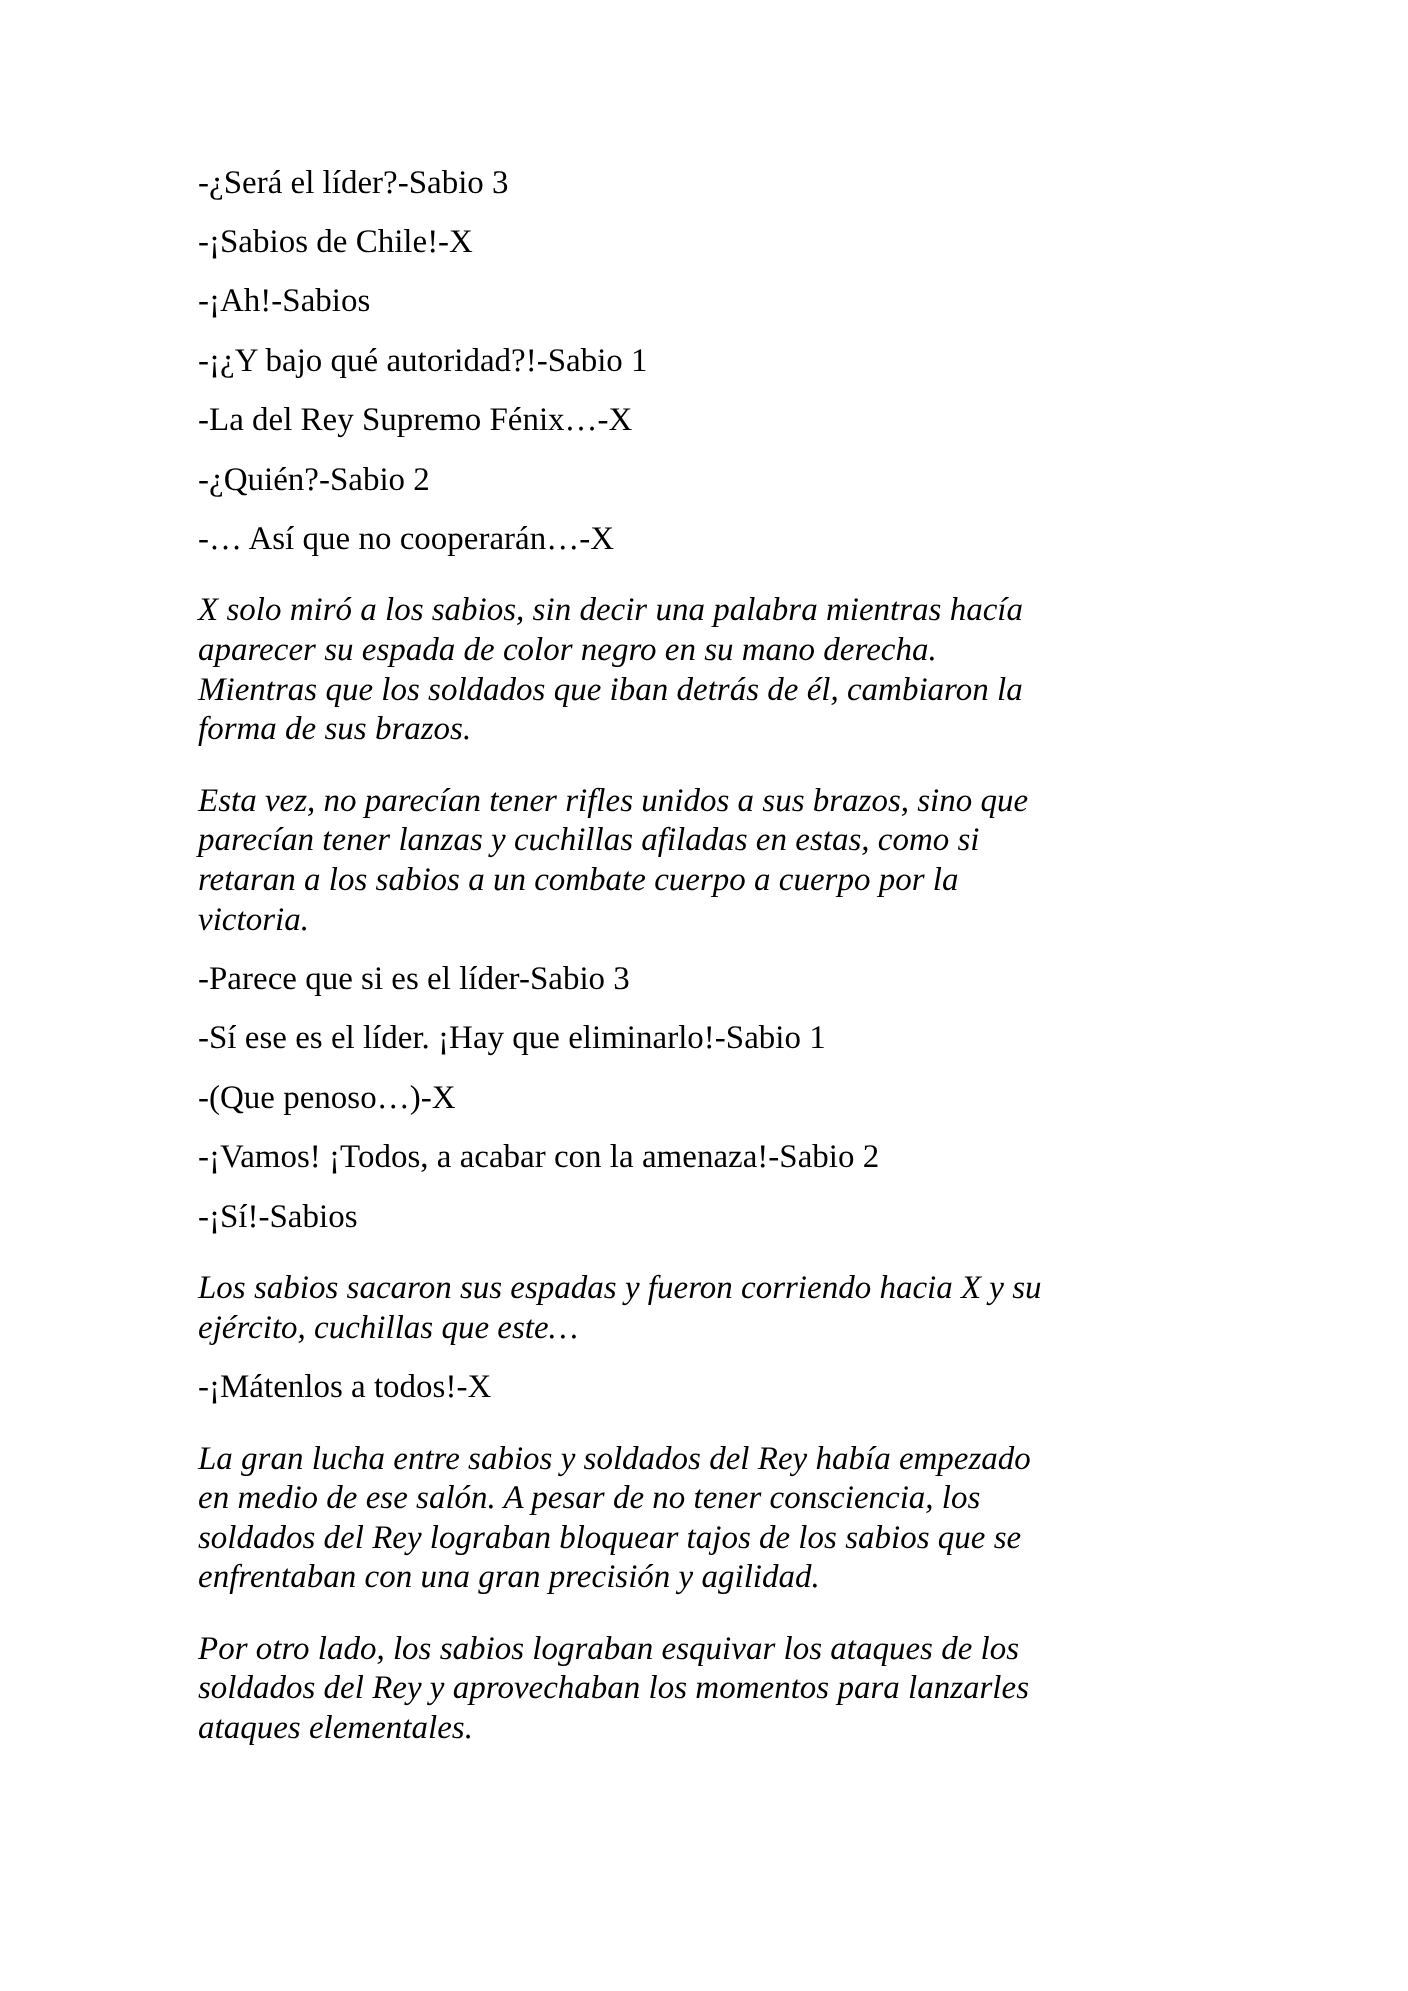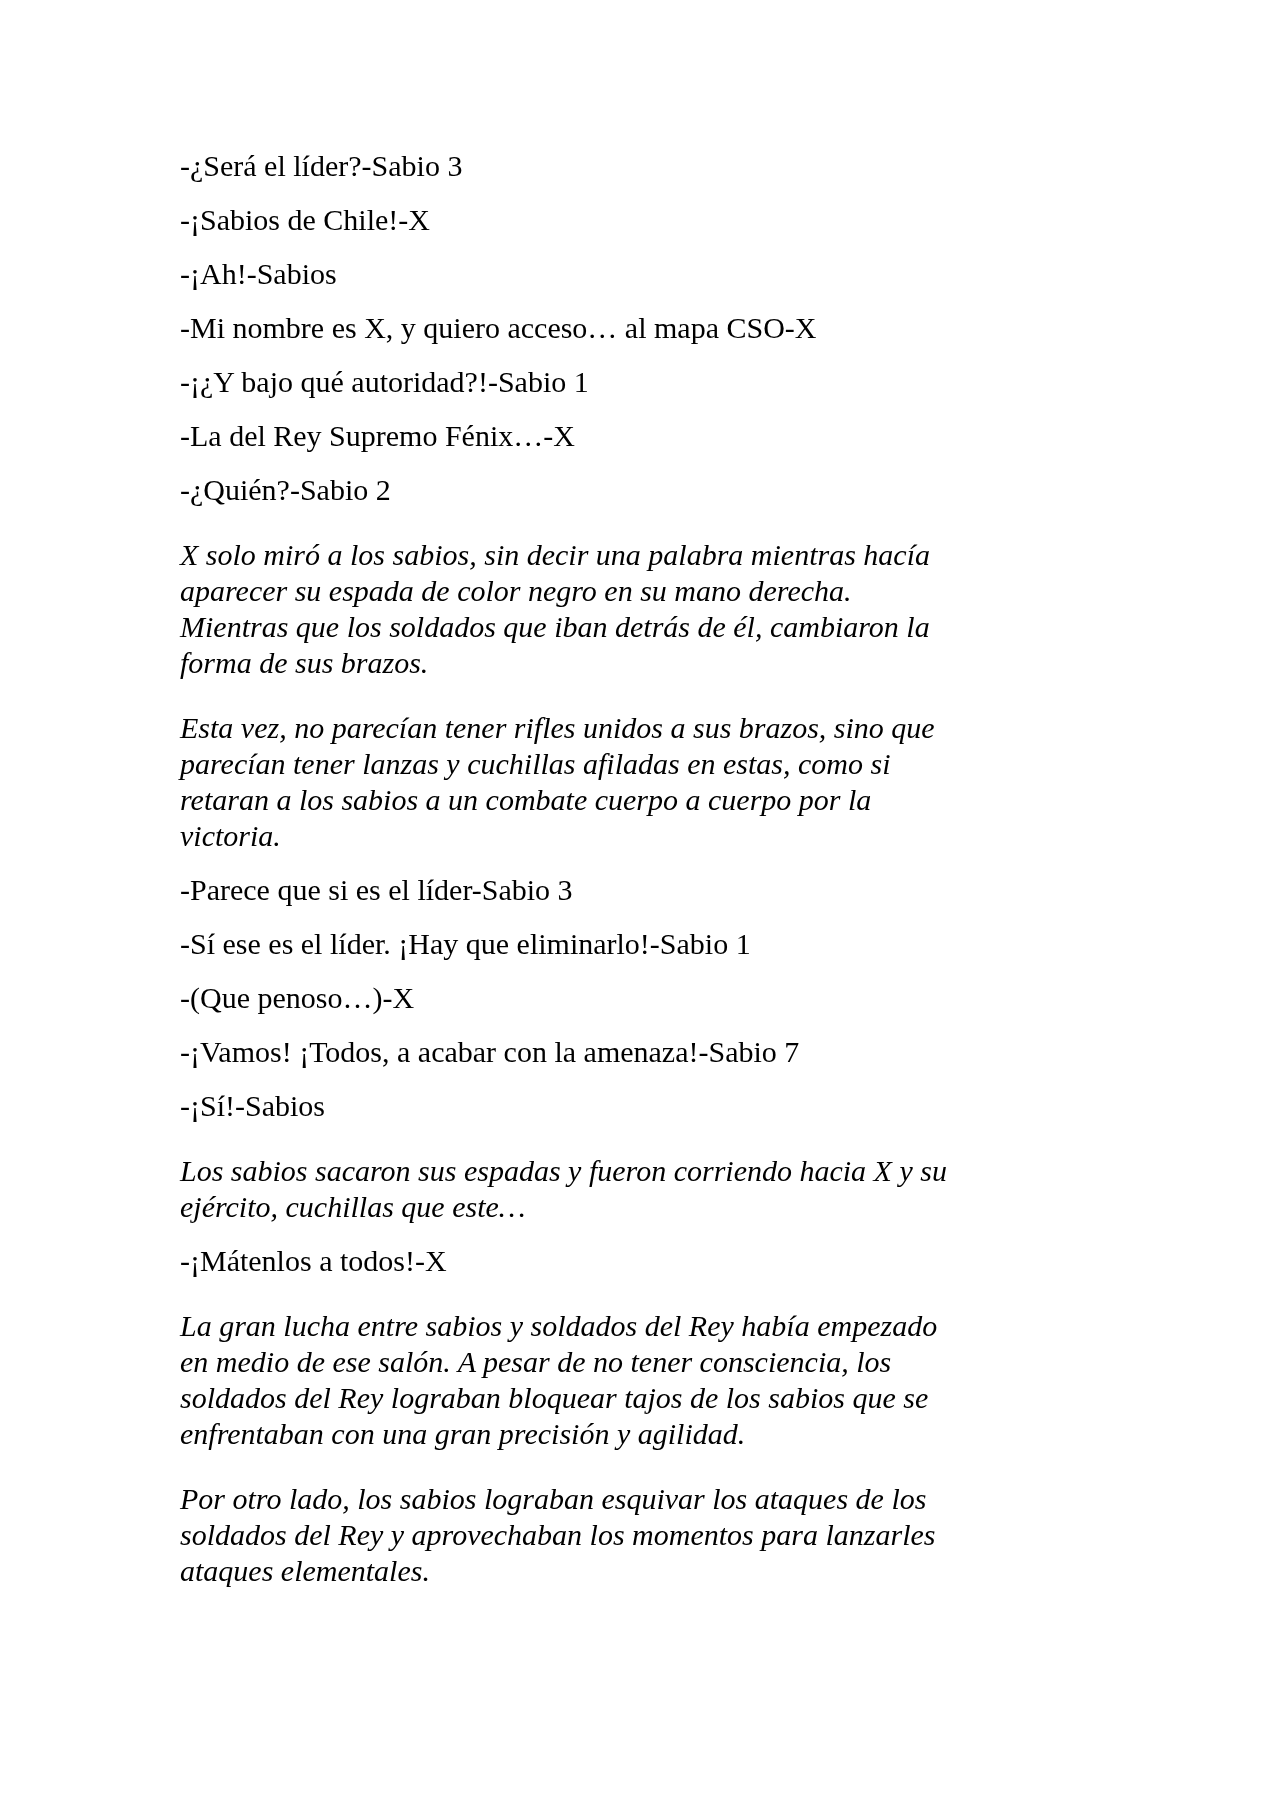--- a/index.html
+++ b/index.html
@@ -37,29 +37,29 @@
   }
 </style>
 </head>
 <body>
 
 <div class="page">
   <div class="content" id="document-content">
       <p class="para dialogue">-¿Será el líder?-Sabio 3</p>
       <p class="para dialogue">-¡Sabios de Chile!-X</p>
       <p class="para dialogue">-¡Ah!-Sabios</p>
-      <p class="para dialogue">-Mi nombre es X, y quiero acceso… al mapa CSO-X</p>
       <p class="para dialogue">-¡¿Y bajo qué autoridad?!-Sabio 1</p>
       <p class="para dialogue">-La del Rey Supremo Fénix…-X</p>
       <p class="para dialogue">-¿Quién?-Sabio 2</p>
+      <p class="para dialogue">-… Así que no cooperarán…-X</p>
       <p class="para narration">X solo miró a los sabios, sin decir una palabra mientras hacía aparecer su espada de color negro en su mano derecha. Mientras que los soldados que iban detrás de él, cambiaron la forma de sus brazos.</p>
       <p class="para narration">Esta vez, no parecían tener rifles unidos a sus brazos, sino que parecían tener lanzas y cuchillas afiladas en estas, como si retaran a los sabios a un combate cuerpo a cuerpo por la victoria.</p>
       <p class="para dialogue">-Parece que si es el líder-Sabio 3</p>
       <p class="para dialogue">-Sí ese es el líder. ¡Hay que eliminarlo!-Sabio 1</p>
       <p class="para dialogue">-(Que penoso…)-X</p>
-      <p class="para dialogue">-¡Vamos! ¡Todos, a acabar con la amenaza!-Sabio 7</p>
+      <p class="para dialogue">-¡Vamos! ¡Todos, a acabar con la amenaza!-Sabio 2</p>
       <p class="para dialogue">-¡Sí!-Sabios</p>
       <p class="para narration">Los sabios sacaron sus espadas y fueron corriendo hacia X y su ejército, cuchillas que este…</p>
       <p class="para dialogue">-¡Mátenlos a todos!-X</p>
       <p class="para narration">La gran lucha entre sabios y soldados del Rey había empezado en medio de ese salón. A pesar de no tener consciencia, los soldados del Rey lograban bloquear tajos de los sabios que se enfrentaban con una gran precisión y agilidad.</p>
       <p class="para narration">Por otro lado, los sabios lograban esquivar los ataques de los soldados del Rey y aprovechaban los momentos para lanzarles ataques elementales.</p>
     </div>
 </div>
 
 </body></html>

